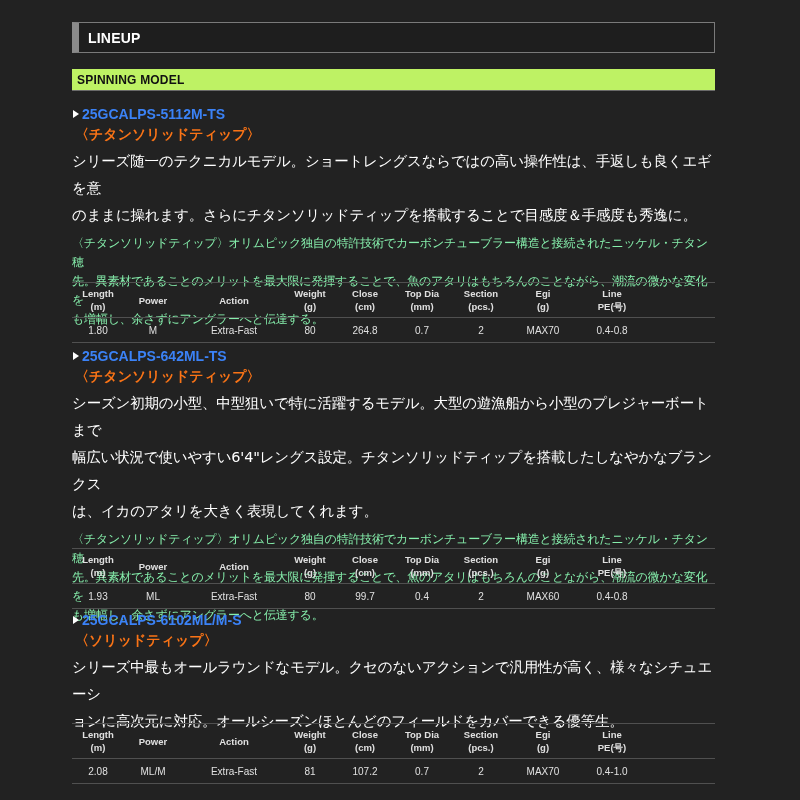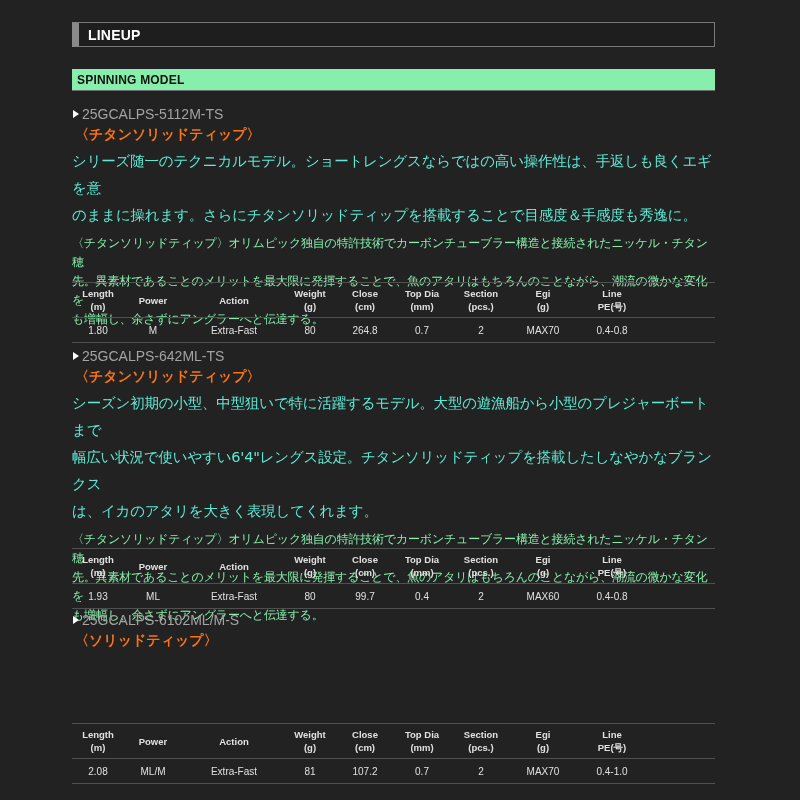--- a/index.html
+++ b/index.html
@@ -1,38 +1,38 @@
 <!DOCTYPE html>
 <html><head>
   <meta charset="utf-8">
   <style>
     * { box-sizing: border-box; margin: 0; padding: 0; }
     html, body { width: 800px; height: 800px; background: #222222; overflow: hidden; }
     body { font-family: "DejaVu Sans", "Liberation Sans", sans-serif; color: #e6e6e6; position: relative; }
 
     .lineup-box {
-      position: absolute; left: 72px; top: 22px; width: 643px; height: 25px;
+      position: absolute; left: 72px; top: 22px; width: 643px; height: 31px;
       background: #1e1e1e; border: 1px solid #7a7a7a; border-left: 7px solid #8a8a8a;
       display: flex; align-items: center; padding-left: 9px;
     }
     .lineup-title { font-family: "Liberation Sans", sans-serif; font-weight: bold; font-size: 14px; color: #ffffff; letter-spacing: 0.2px; }
 
     .section-bar {
       position: absolute; left: 72px; top: 69px; width: 643px; height: 22px;
-      background: #86efac; border-bottom: 1px solid #6a6a6a;
+      background: #bef264; border-bottom: 1px solid #6a6a6a;
       display: flex; align-items: center; padding-left: 5px;
     }
     .section-title { font-family: "Liberation Sans", sans-serif; font-weight: bold; font-size: 12px; color: #111111; letter-spacing: 0.2px; }
 
     .model { position: absolute; left: 72px; width: 643px; }
     .model-name { display: flex; align-items: center; height: 20px; }
     .tri { width: 0; height: 0; border-top: 4px solid transparent; border-bottom: 4px solid transparent; border-left: 6px solid #ffffff; margin-right: 3px; margin-left: 1px; }
-    .model-name-text { font-family: "Liberation Sans", sans-serif; font-weight: normal; font-size: 14px; color: #a3a3a3; text-align: right; }
+    .model-name-text { font-family: "Liberation Sans", sans-serif; font-weight: bold; font-size: 14px; color: #3b82f6; text-align: right; }
     .model-sub { font-weight: bold; font-size: 14px; color: #f97316; height: 20px; line-height: 20px; margin-left: 3px; }
-    .desc { font-size: 14.5px; line-height: 27px; color: #5eead4; margin-top: 4px; letter-spacing: -0.2px; white-space: pre-line; }
+    .desc { font-size: 14.5px; line-height: 27px; color: #ffffff; margin-top: 4px; letter-spacing: -0.2px; white-space: pre-line; }
     .note { font-size: 12px; line-height: 19px; color: #86efac; margin-top: 5px; white-space: pre-line; letter-spacing: -0.2px; }
 
     .spec {
       position: absolute; left: 72px; width: 643px;
       border-top: 1px solid #505050; border-bottom: 1px solid #505050;
       font-family: "Liberation Sans", sans-serif;
       margin-top: 12px;
     }
     .spec-head, .spec-row { display: flex; align-items: center; }
     .spec-head { height: 35px; border-bottom: 1px solid #505050; }
@@ -142,20 +142,22 @@
     <div class="cell c8">0.4-0.8</div>
   </div>
 </div>
 
 <div class="model" style="top:610px;">
   <div class="model-name">
     <span class="tri"></span>
     <span class="model-name-text">25GCALPS-6102ML/M-S</span>
   </div>
   <div class="model-sub">〈ソリッドティップ〉</div>
+  <div class="desc">シリーズ中最もオールラウンドなモデル。クセのないアクションで汎用性が高く、様々なシチュエーシ
+ョンに高次元に対応。オールシーズンほとんどのフィールドをカバーできる優等生。</div>
 </div>
 <div class="spec" style="top:711px;">
   <div class="spec-head">
     <div class="cell c0">Length
 (m)</div>
     <div class="cell c1">Power</div>
     <div class="cell c2">Action</div>
     <div class="cell c3">Weight
 (g)</div>
     <div class="cell c4">Close

